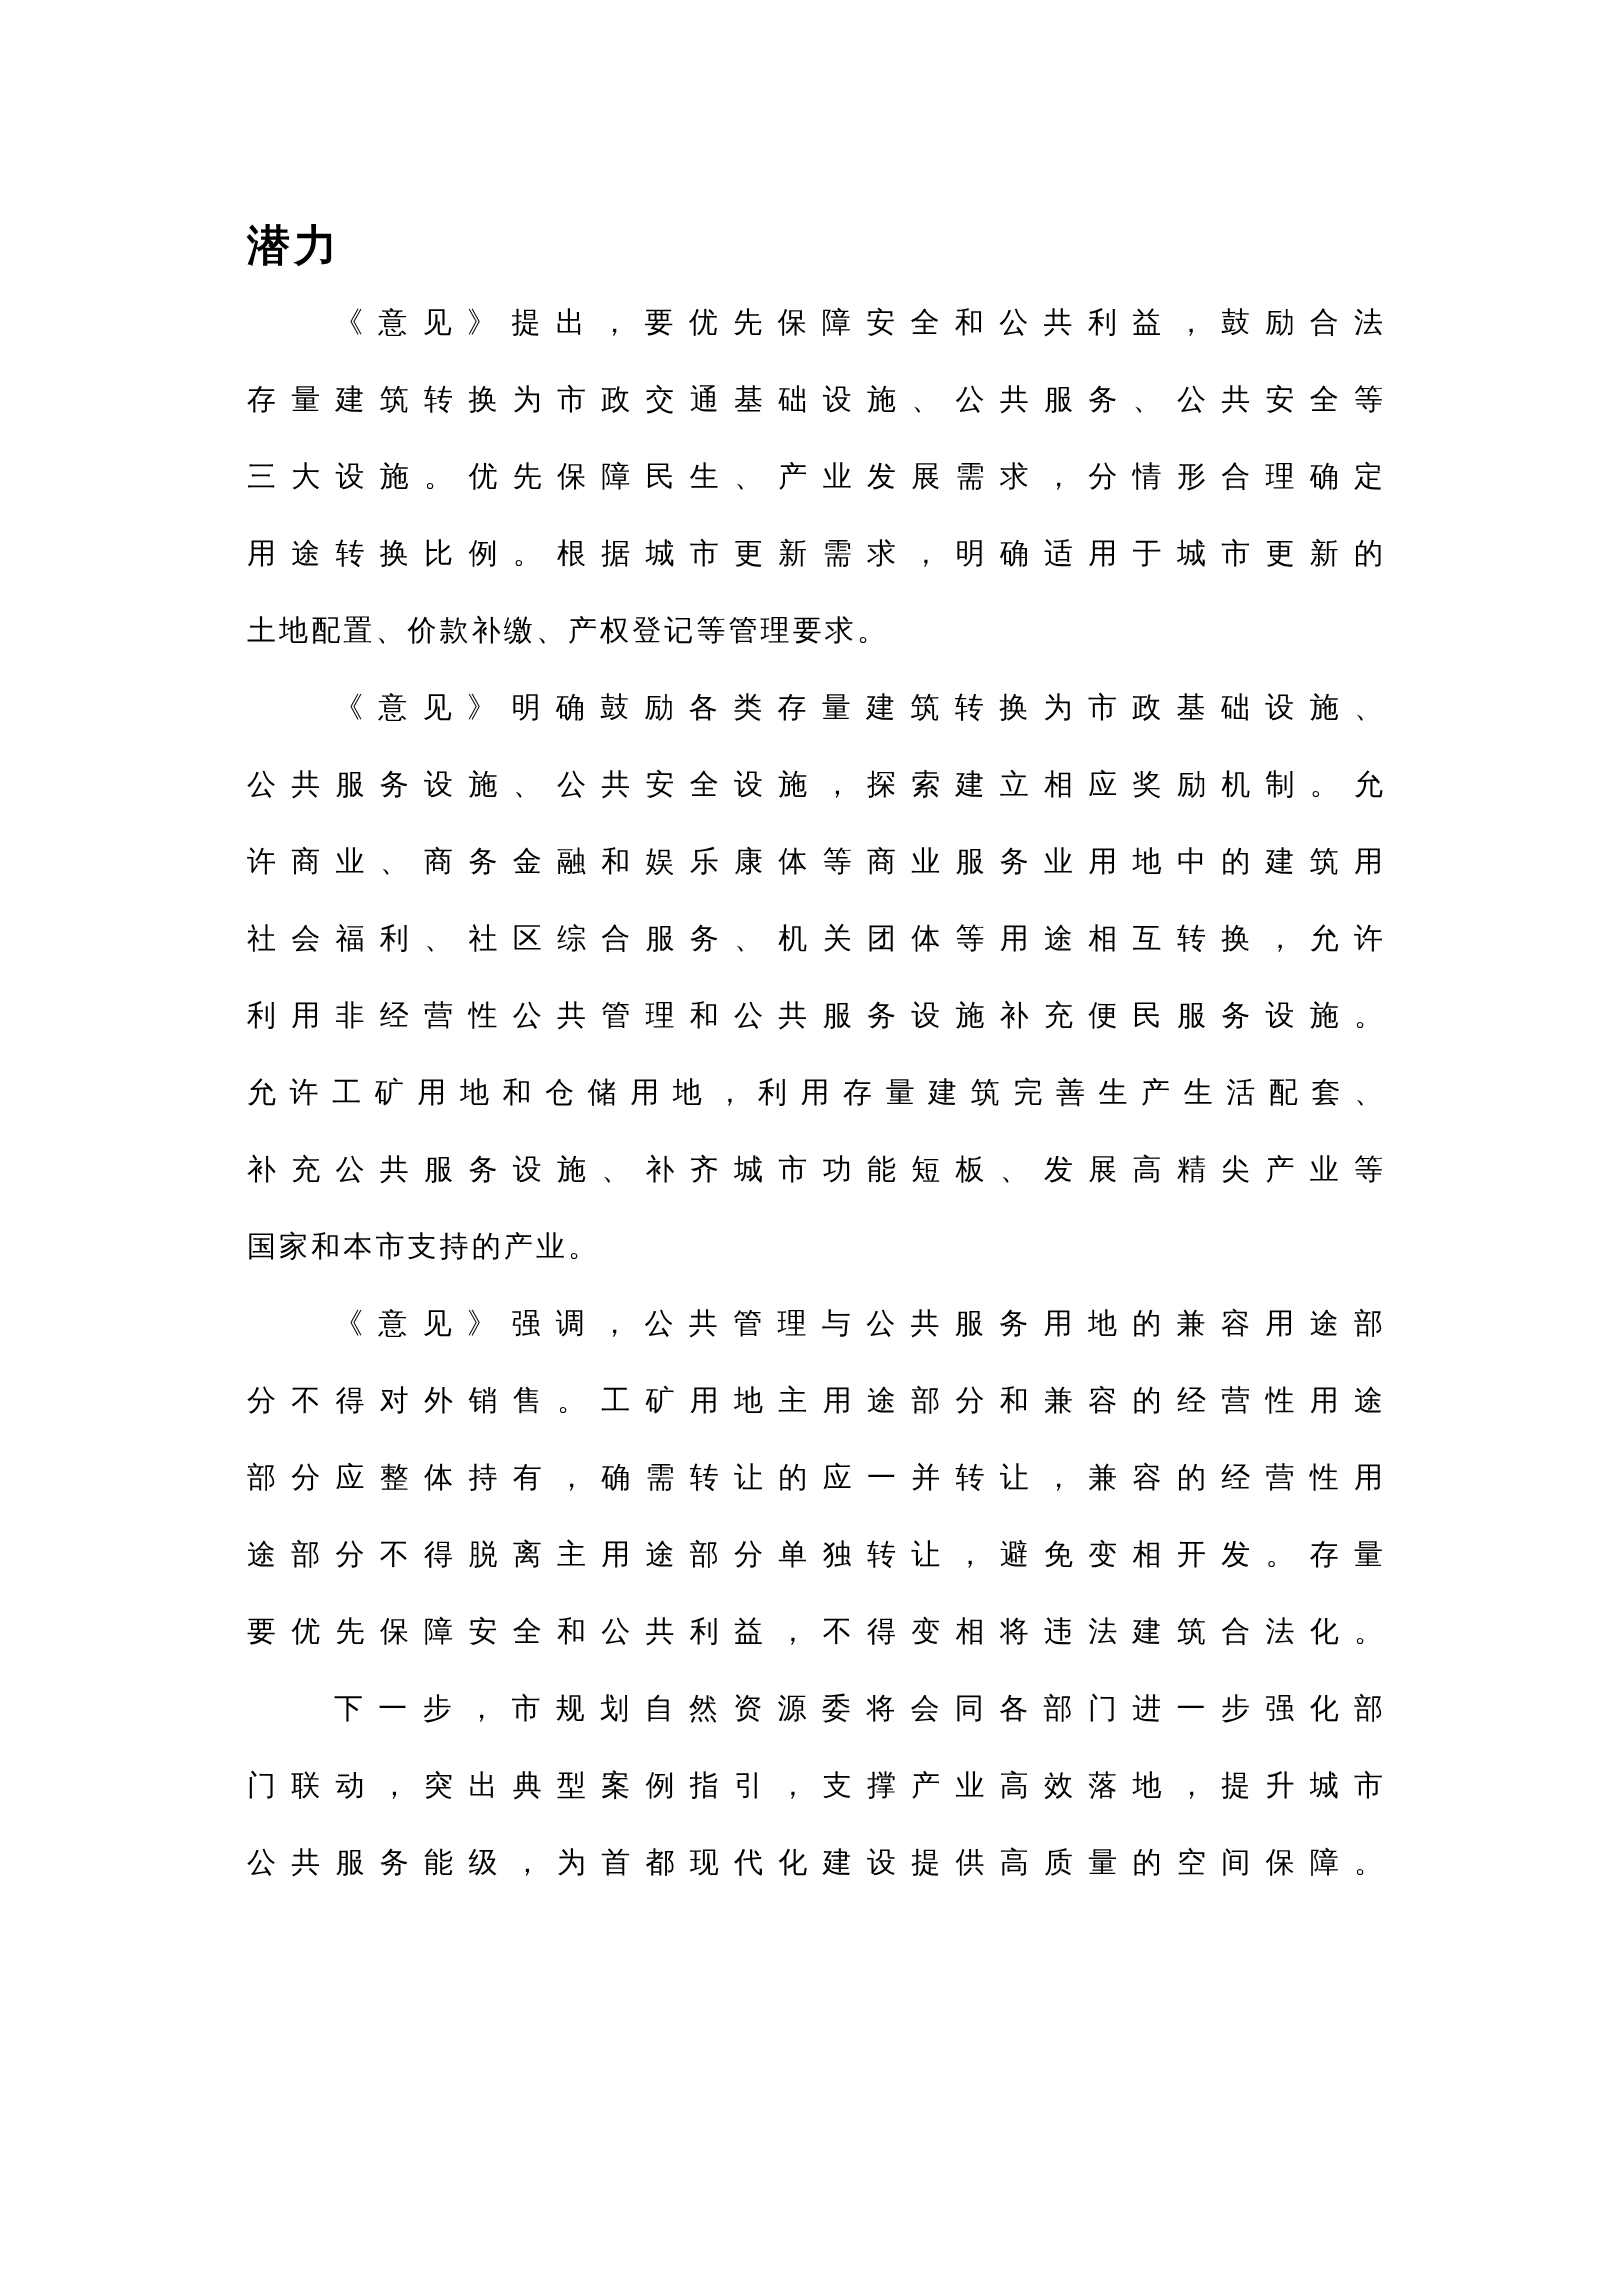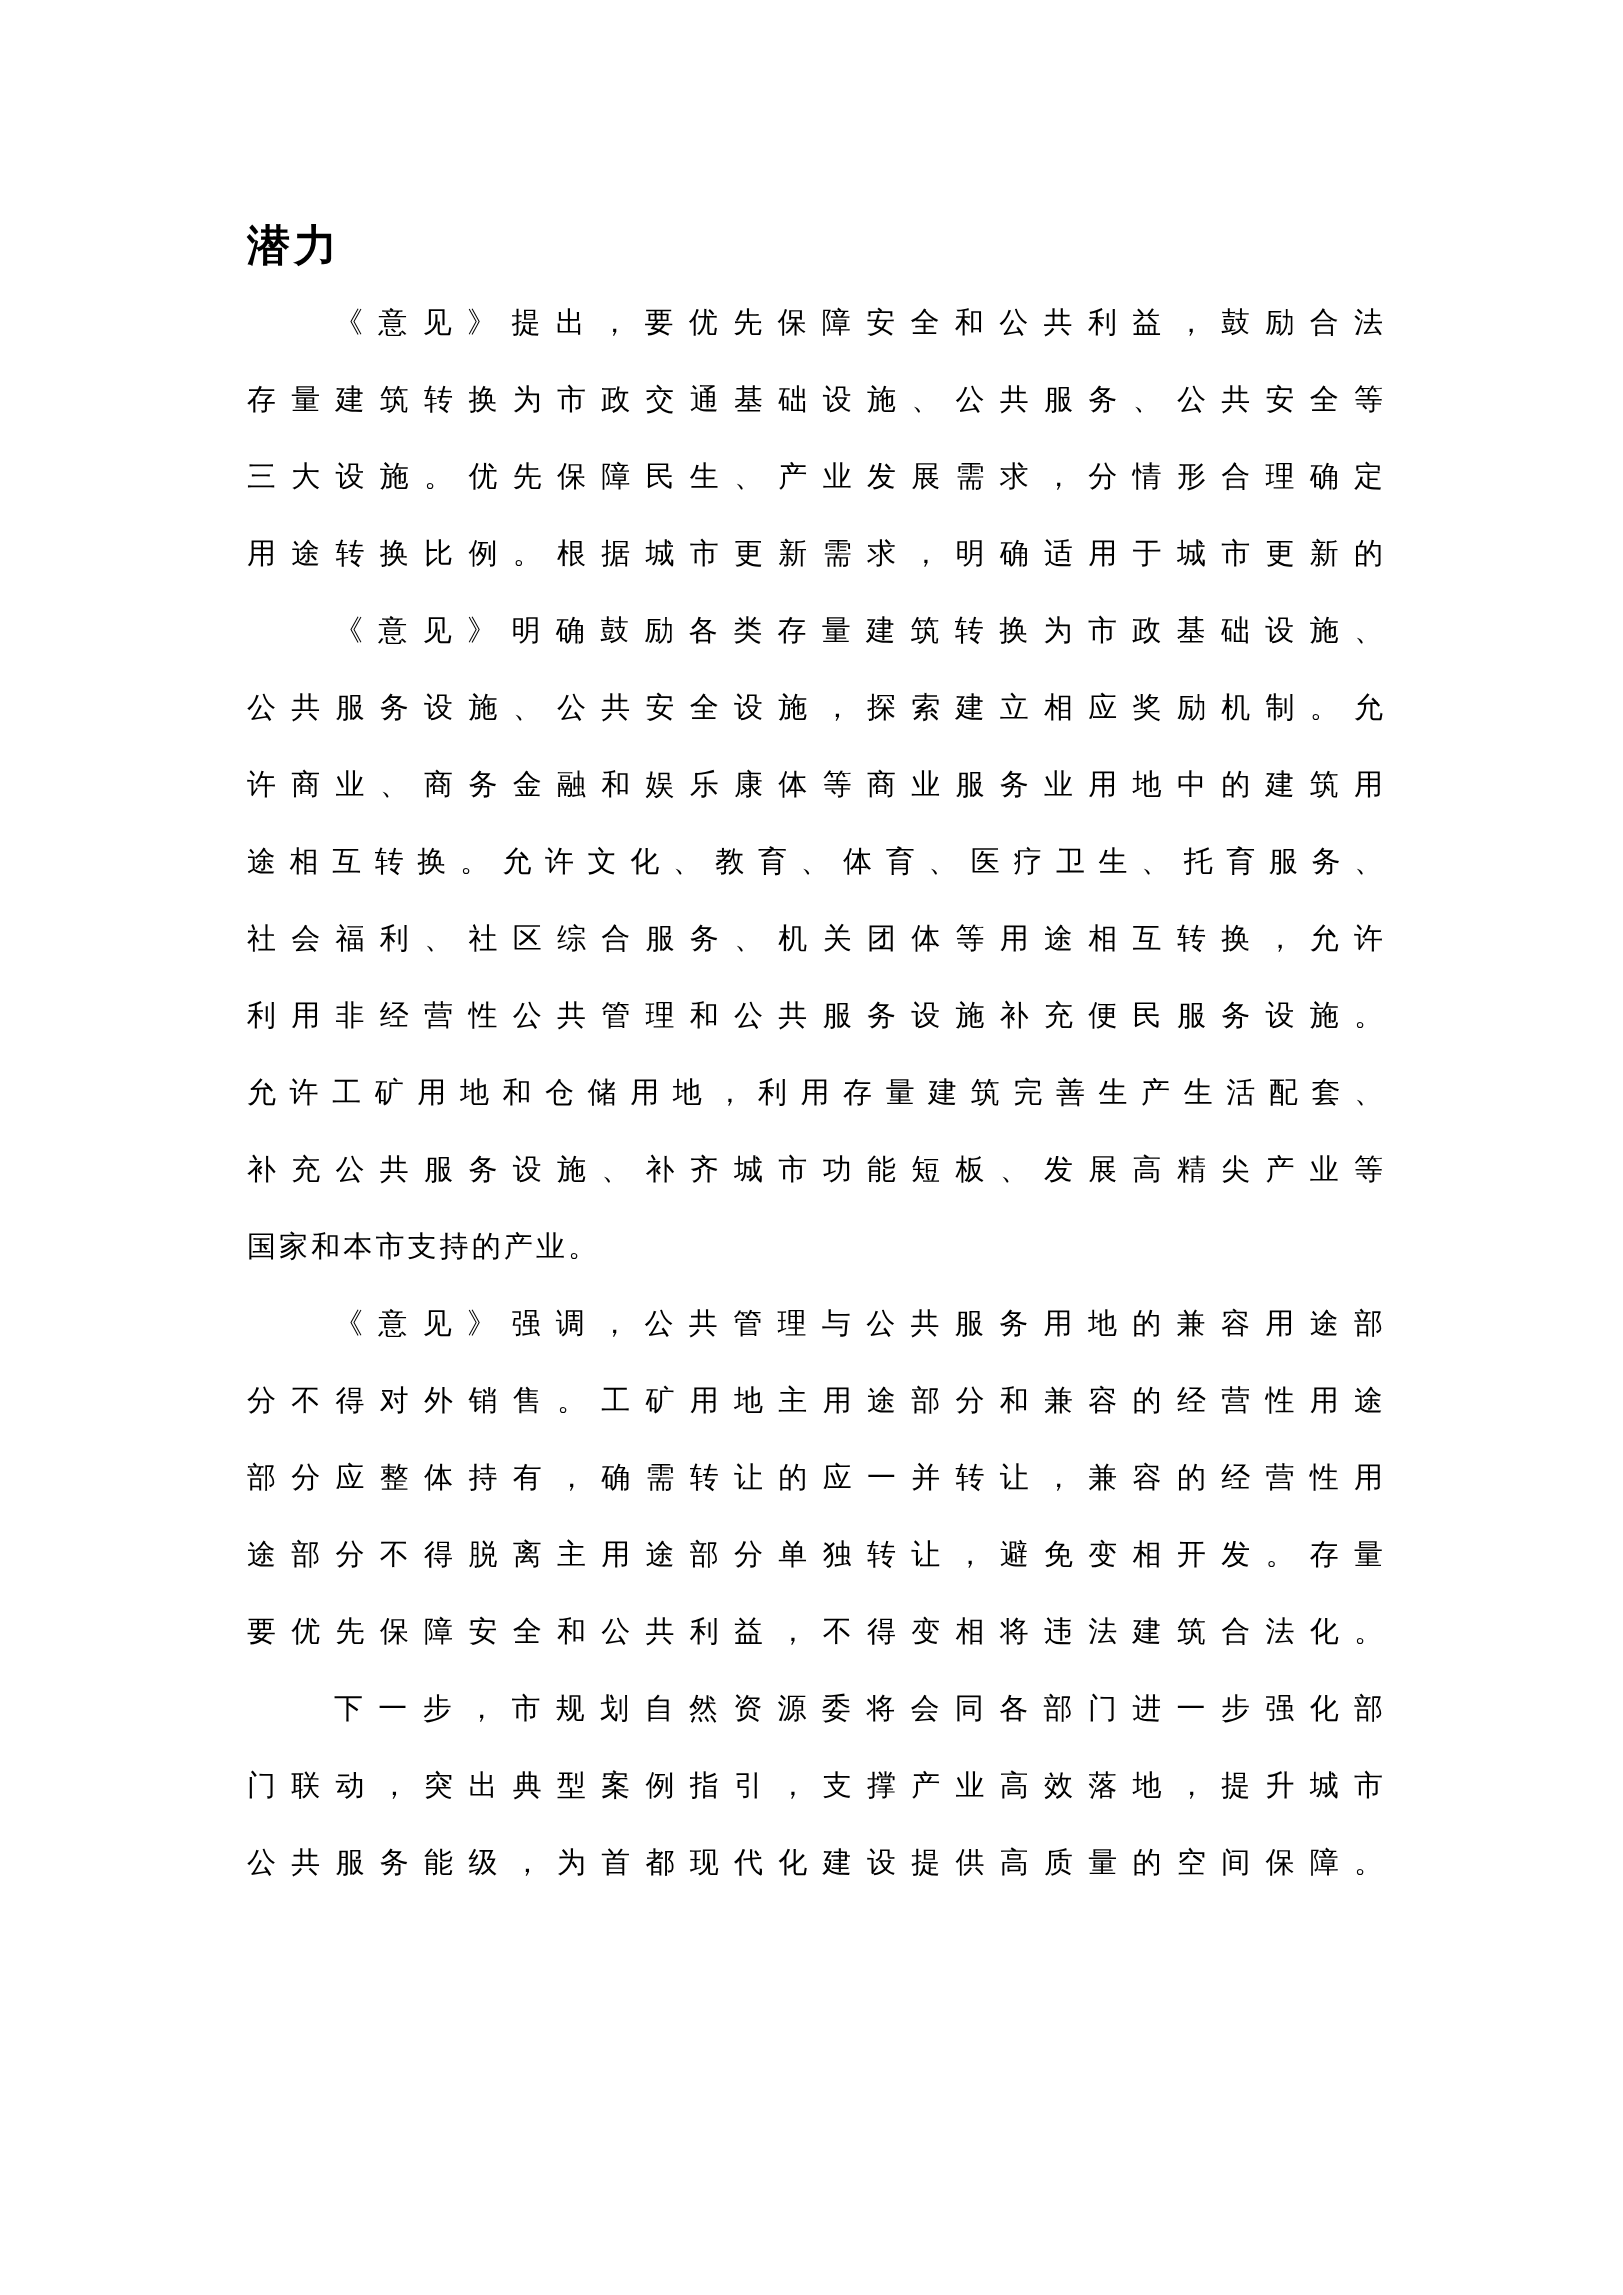--- a/index.html
+++ b/index.html
@@ -69,24 +69,24 @@
 <body>
 
 <div class="page">
   <div class="textblock">
     <div class="line heading">潜力</div>
     <div id="lines-container">
         <div class="line just indent">《意见》提出，要优先保障安全和公共利益，鼓励合法</div>
         <div class="line just">存量建筑转换为市政交通基础设施、公共服务、公共安全等</div>
         <div class="line just">三大设施。优先保障民生、产业发展需求，分情形合理确定</div>
         <div class="line just">用途转换比例。根据城市更新需求，明确适用于城市更新的</div>
+        <div class="line short">土地配置、价款补缴、产权登记等管理要求。</div>
         <div class="line just indent">《意见》明确鼓励各类存量建筑转换为市政基础设施、</div>
         <div class="line just">公共服务设施、公共安全设施，探索建立相应奖励机制。允</div>
         <div class="line just">许商业、商务金融和娱乐康体等商业服务业用地中的建筑用</div>
-        <div class="line just">途相互转换。允许文化、教育、体育、医疗卫生、托育服务、</div>
         <div class="line just">社会福利、社区综合服务、机关团体等用途相互转换，允许</div>
         <div class="line just">利用非经营性公共管理和公共服务设施补充便民服务设施。</div>
         <div class="line just">允许工矿用地和仓储用地，利用存量建筑完善生产生活配套、</div>
         <div class="line just">补充公共服务设施、补齐城市功能短板、发展高精尖产业等</div>
         <div class="line short">国家和本市支持的产业。</div>
         <div class="line just indent">《意见》强调，公共管理与公共服务用地的兼容用途部</div>
         <div class="line just">分不得对外销售。工矿用地主用途部分和兼容的经营性用途</div>
         <div class="line just">部分应整体持有，确需转让的应一并转让，兼容的经营性用</div>
         <div class="line just">途部分不得脱离主用途部分单独转让，避免变相开发。存量</div>
         <div class="line just">要优先保障安全和公共利益，不得变相将违法建筑合法化。</div>

